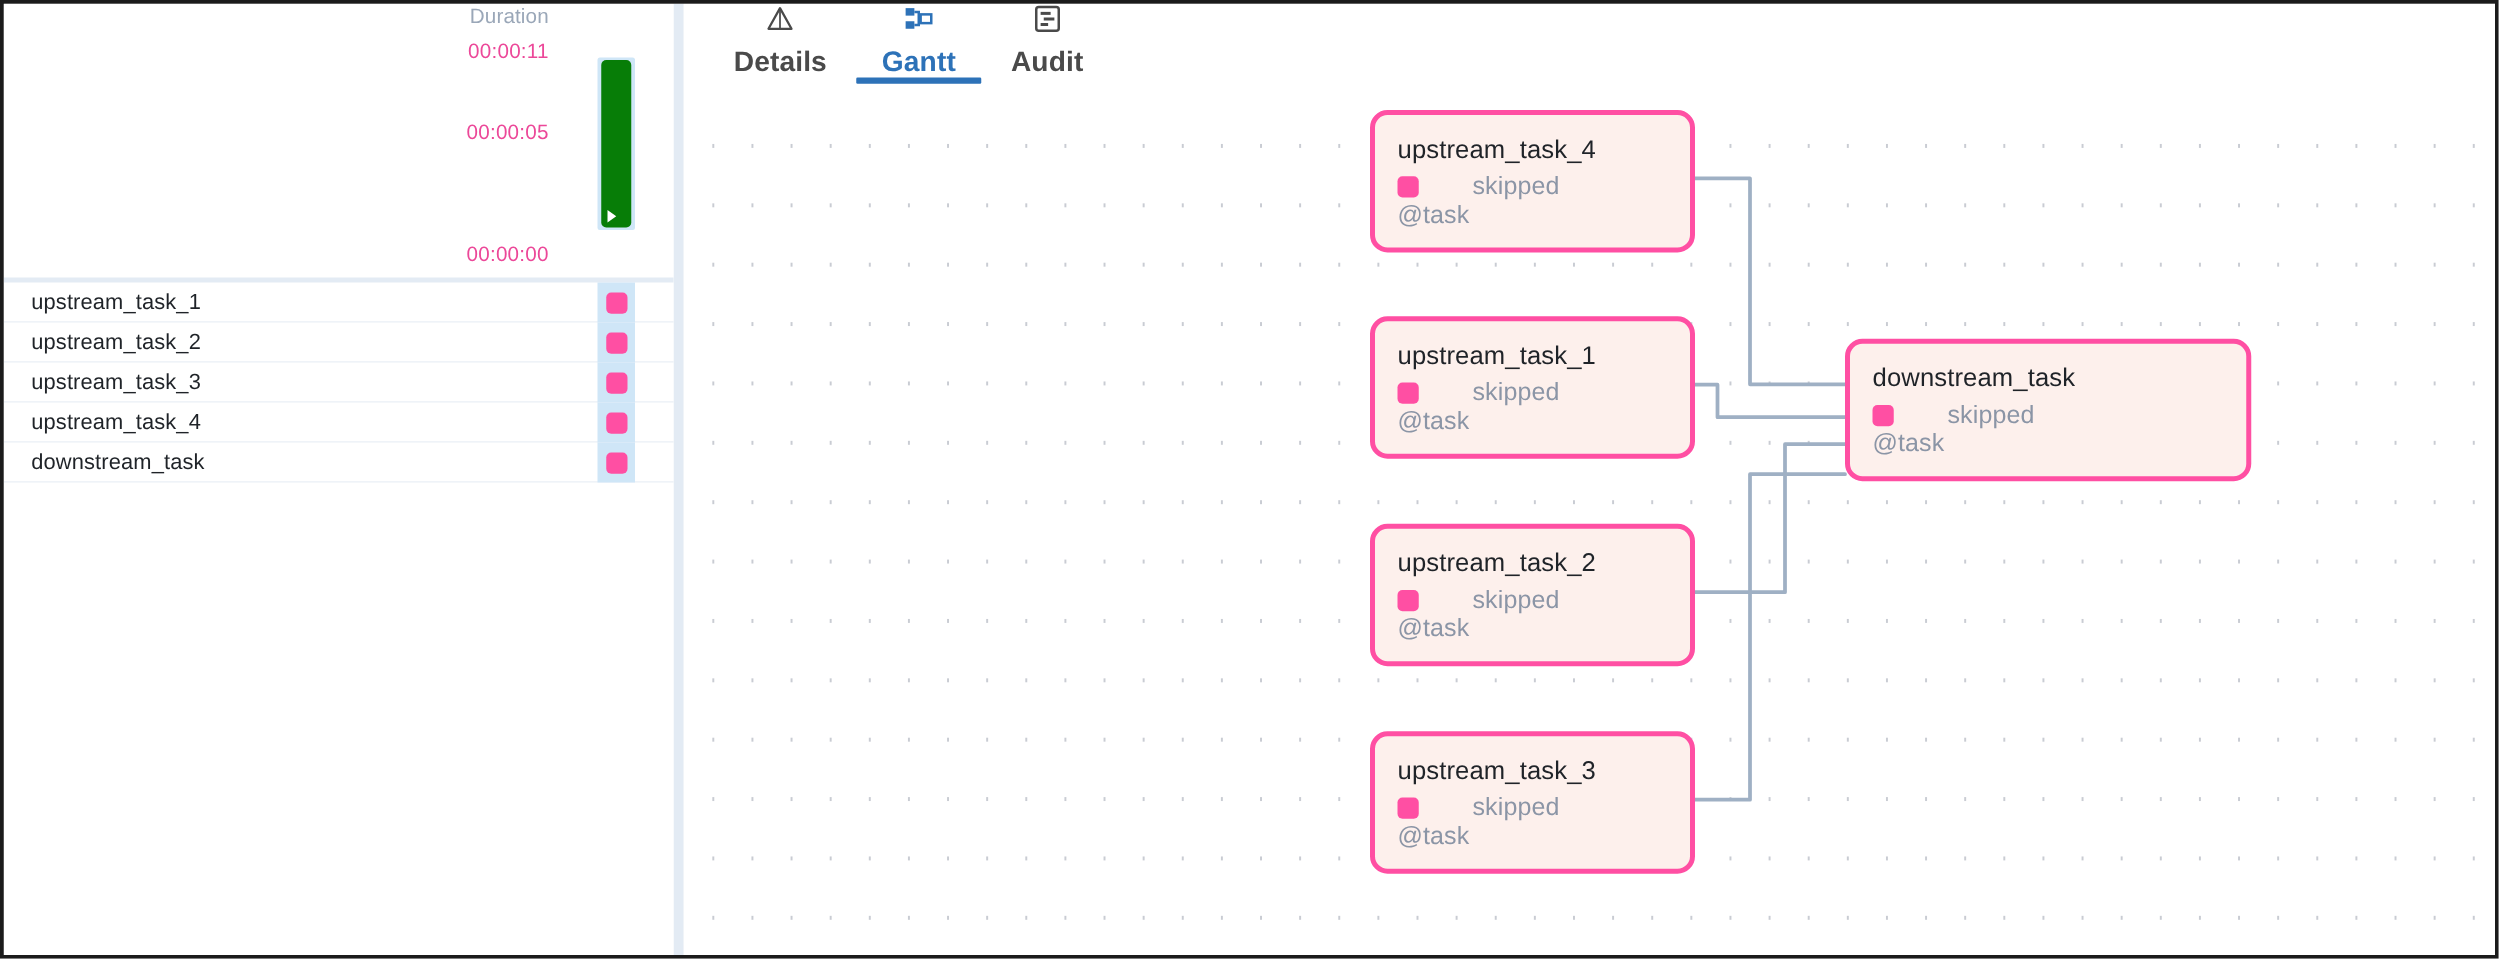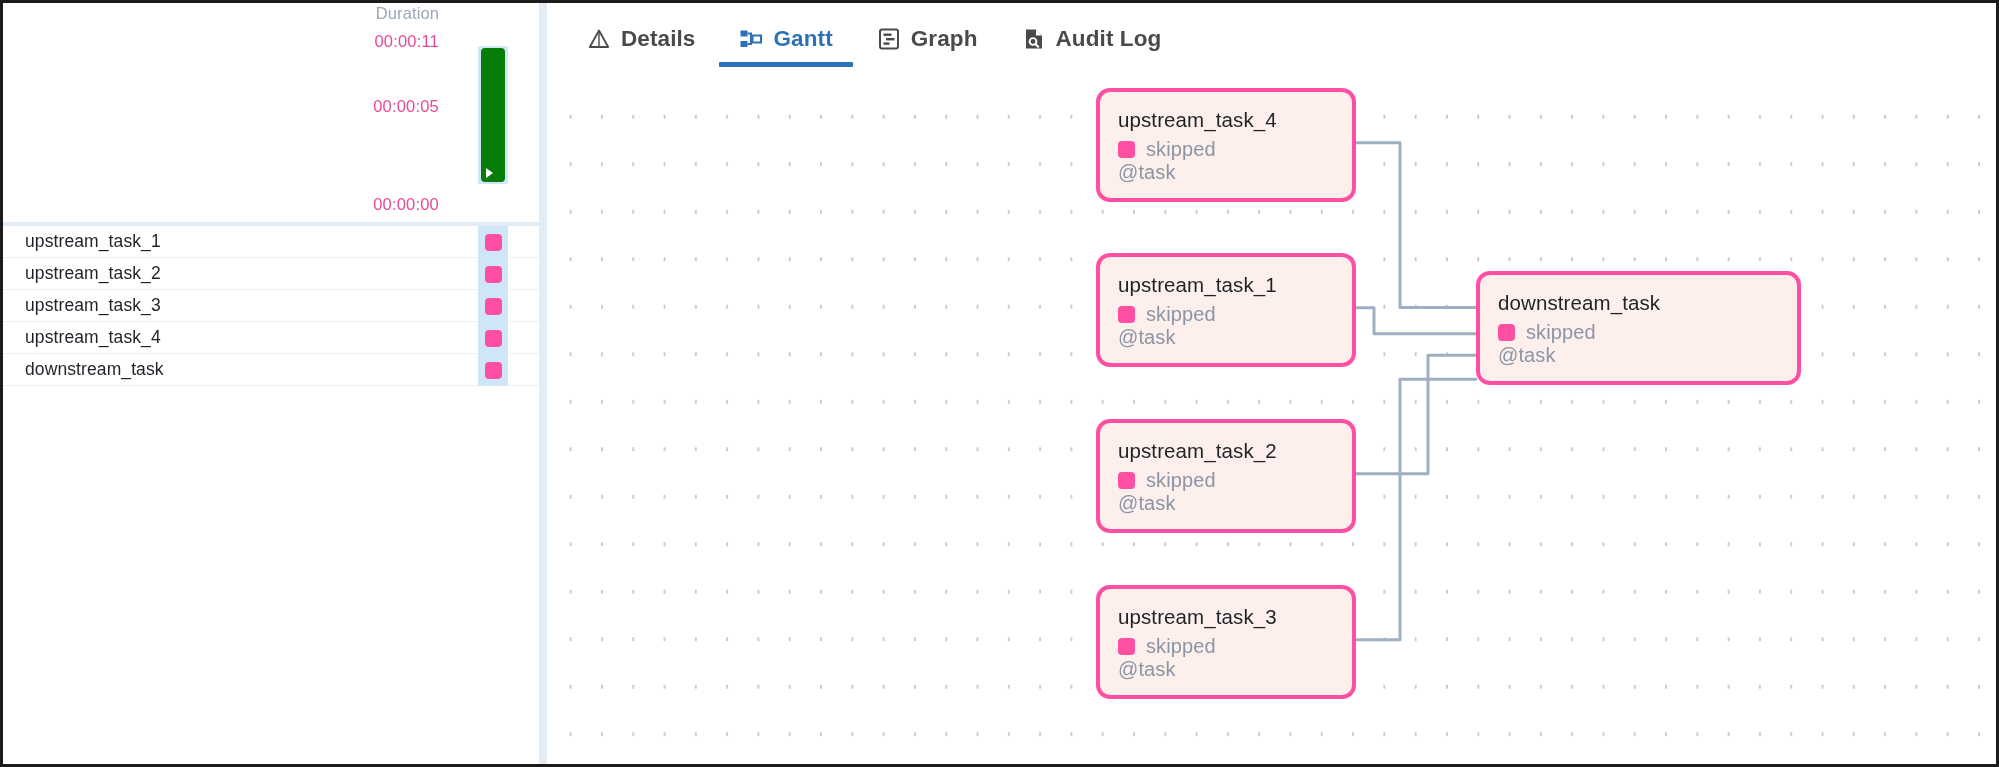--- a/index.html
+++ b/index.html
@@ -177,20 +177,21 @@
     gap: 10px;
     height: 72px;
     padding: 0 22px;
     font-size: 22.5px;
     font-weight: bold;
     color: #4a4a4a;
     cursor: pointer;
     position: relative;
     white-space: nowrap;
     letter-spacing: .1px;
+    flex-direction: column;
   }
   .tab.active { color: #2d72b8; }
   .tab.active::after {
     content: "";
     position: absolute;
     left: 2px; right: 2px;
     bottom: 8px;
     height: 5px;
     background: #2d72b8;
     border-radius: 1px;
@@ -261,20 +262,21 @@
     width: 17px;
     height: 17px;
     border-radius: 4px;
     background: #ff4fa3;
     flex: 0 0 auto;
   }
   .node-status-text {
     font-size: 20px;
     color: #8b95a6;
     letter-spacing: .1px;
+    margin-left: 32px;
   }
   .node-type {
     font-size: 20px;
     color: #8b95a6;
     margin-top: 0;
     letter-spacing: .1px;
   }
 </style>
 </head>
 <body>
@@ -359,32 +361,21 @@
         </div>
         <div class="tab">
           <span class="tab-icon">
             <svg width="24" height="24" viewBox="0 0 24 24">
               <rect x="3" y="2.5" width="18" height="19" rx="2" fill="none" stroke="#4a4a4a" stroke-width="2"></rect>
               <rect x="6.5" y="6.5" width="8" height="2.4" fill="#4a4a4a"></rect>
               <rect x="9" y="11" width="8.5" height="2.4" fill="#4a4a4a"></rect>
               <rect x="6.5" y="15.4" width="6" height="2.4" fill="#4a4a4a"></rect>
             </svg>
           </span>
-          <span>Graph</span>
-        </div>
-        <div class="tab">
-          <span class="tab-icon">
-            <svg width="24" height="24" viewBox="0 0 24 24">
-              <path d="M4 2.5 h10 l6 6 v13 a0 0 0 0 1 0 0 H4 Z" fill="#4a4a4a"></path>
-              <path d="M14 2.5 v6 h6 Z" fill="#ffffff"></path>
-              <circle cx="11" cy="14.5" r="3.4" fill="none" stroke="#ffffff" stroke-width="1.9"></circle>
-              <path d="M13.6 17.2 L16.2 19.8" stroke="#ffffff" stroke-width="2.1" stroke-linecap="round"></path>
-            </svg>
-          </span>
-          <span>Audit Log</span>
+          <span>Audit</span>
         </div>
       </div>
     <div id="tabbar-underline"></div>
 
     <div id="graph-canvas">
       <svg id="edge-layer" viewBox="0 0 1449 685" xmlns="http://www.w3.org/2000/svg">
           <path d="M 809 63.72 H 853 V 228.48000000000002 H 929" fill="none" stroke="#9fb0c4" stroke-width="3" stroke-linejoin="round" stroke-linecap="round"></path>
           <path d="M 809 228.72 H 827 V 254.7 H 929" fill="none" stroke="#9fb0c4" stroke-width="3" stroke-linejoin="round" stroke-linecap="round"></path>
           <path d="M 809 394.72 H 881 V 276.36 H 929" fill="none" stroke="#9fb0c4" stroke-width="3" stroke-linejoin="round" stroke-linecap="round"></path>
           <path d="M 809 560.72 H 853 V 300.3 H 929" fill="none" stroke="#9fb0c4" stroke-width="3" stroke-linejoin="round" stroke-linecap="round"></path>

